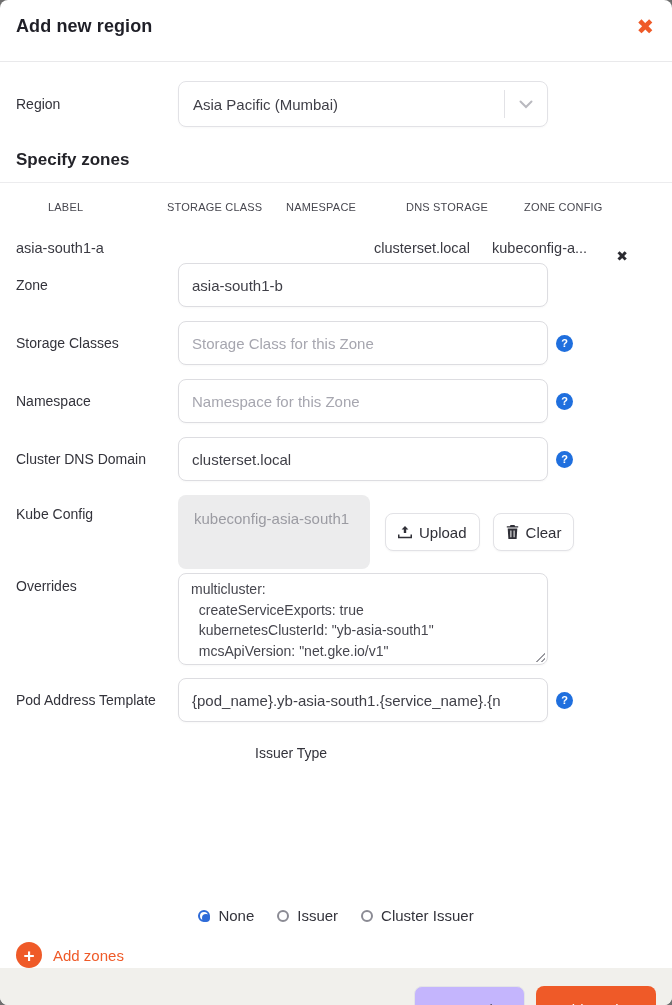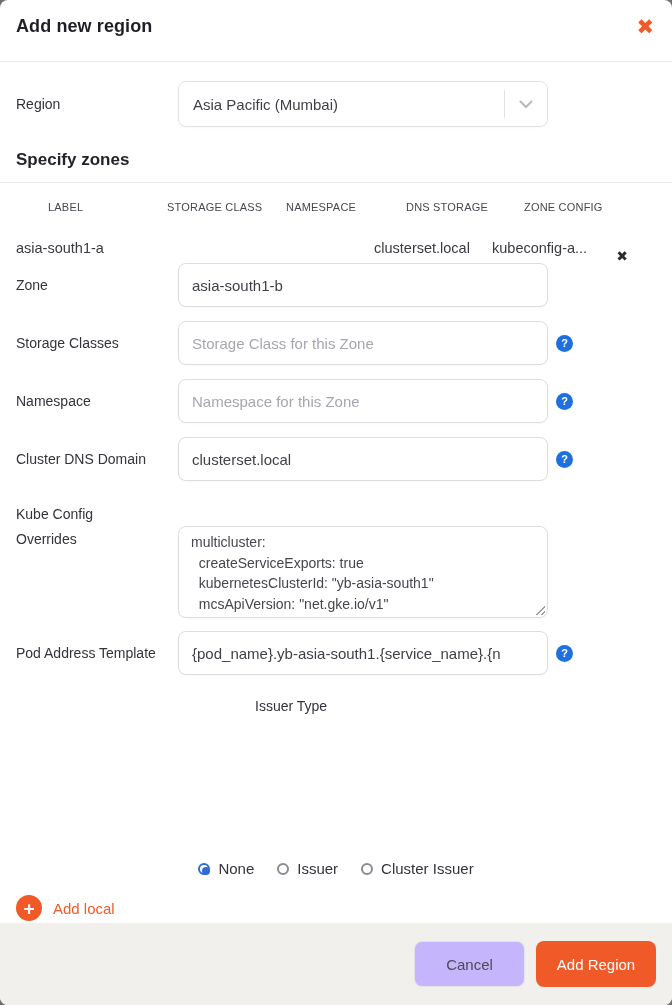--- a/index.html
+++ b/index.html
@@ -222,20 +222,43 @@
     <div class="form-row">
       <div class="field-label">Cluster DNS Domain</div>
       <div class="field-wrap">
         <input class="text-input" type="text" value="clusterset.local" style="">
         <span class="help-icon">?</span>
       </div>
     </div>
 
     <div class="form-row align-top kube-row">
       <div class="field-label" style="margin-top:11px;">Kube Config</div>
+      <div class="field-wrap align-top" style="align-items:flex-start;">
+        <div class="kube-file">kubeconfig-asia-south1</div>
+        <div class="kube-buttons">
+          <div class="mini-btn">
+            <span>
+              <svg width="14" height="14" viewBox="0 0 14 14">
+                  <path d="M7 1l3.4 3.6H8.2V8H5.8V4.6H3.6L7 1z" fill="#2f2f37"></path>
+                  <path d="M1.5 9.5v2.2h11V9.5h1.5v3.7H0V9.5h1.5z" fill="#2f2f37"></path>
+                </svg>
+            </span>
+            <span>Upload</span>
+          </div>
+          <div class="mini-btn">
+            <span>
+              <svg width="13" height="14" viewBox="0 0 13 14">
+                  <path d="M4.5 0h4l.6 1.2h3.1v1.4H.8V1.2h3.1L4.5 0z" fill="#2f2f37"></path>
+                  <path d="M1.7 3.6h9.6l-.7 10.4H2.4L1.7 3.6zm2.7 1.8v6.8h1V5.4h-1zm3.2 0v6.8h1V5.4h-1z" fill="#2f2f37"></path>
+                </svg>
+            </span>
+            <span>Clear</span>
+          </div>
+        </div>
+      </div>
     </div>
 
     <div class="form-row align-top overrides-row">
       <div class="field-label" style="margin-top:5px;">Overrides</div>
       <div class="field-wrap">
         <div class="overrides-box">multicluster:
   createServiceExports: true
   kubernetesClusterId: "yb-asia-south1"
   mcsApiVersion: "net.gke.io/v1"<span class="resize-handle"></span></div>
       </div>
@@ -265,21 +288,21 @@
       </label>
       <label class="radio-option">
         <span class="radio-circle"></span>
         <span>Cluster Issuer</span>
       </label>
     </div>
   </div>
 
   <div class="add-zone">
     <span class="plus-circle">+</span>
-    <span class="add-zone-label">Add local</span>
+    <span class="add-zone-label">Add zones</span>
   </div>
 
   <div class="modal-footer">
     <div class="btn btn-cancel">Cancel</div>
     <div class="btn btn-primary">Add Region</div>
   </div>
 
 </div>
 
 </body></html>

